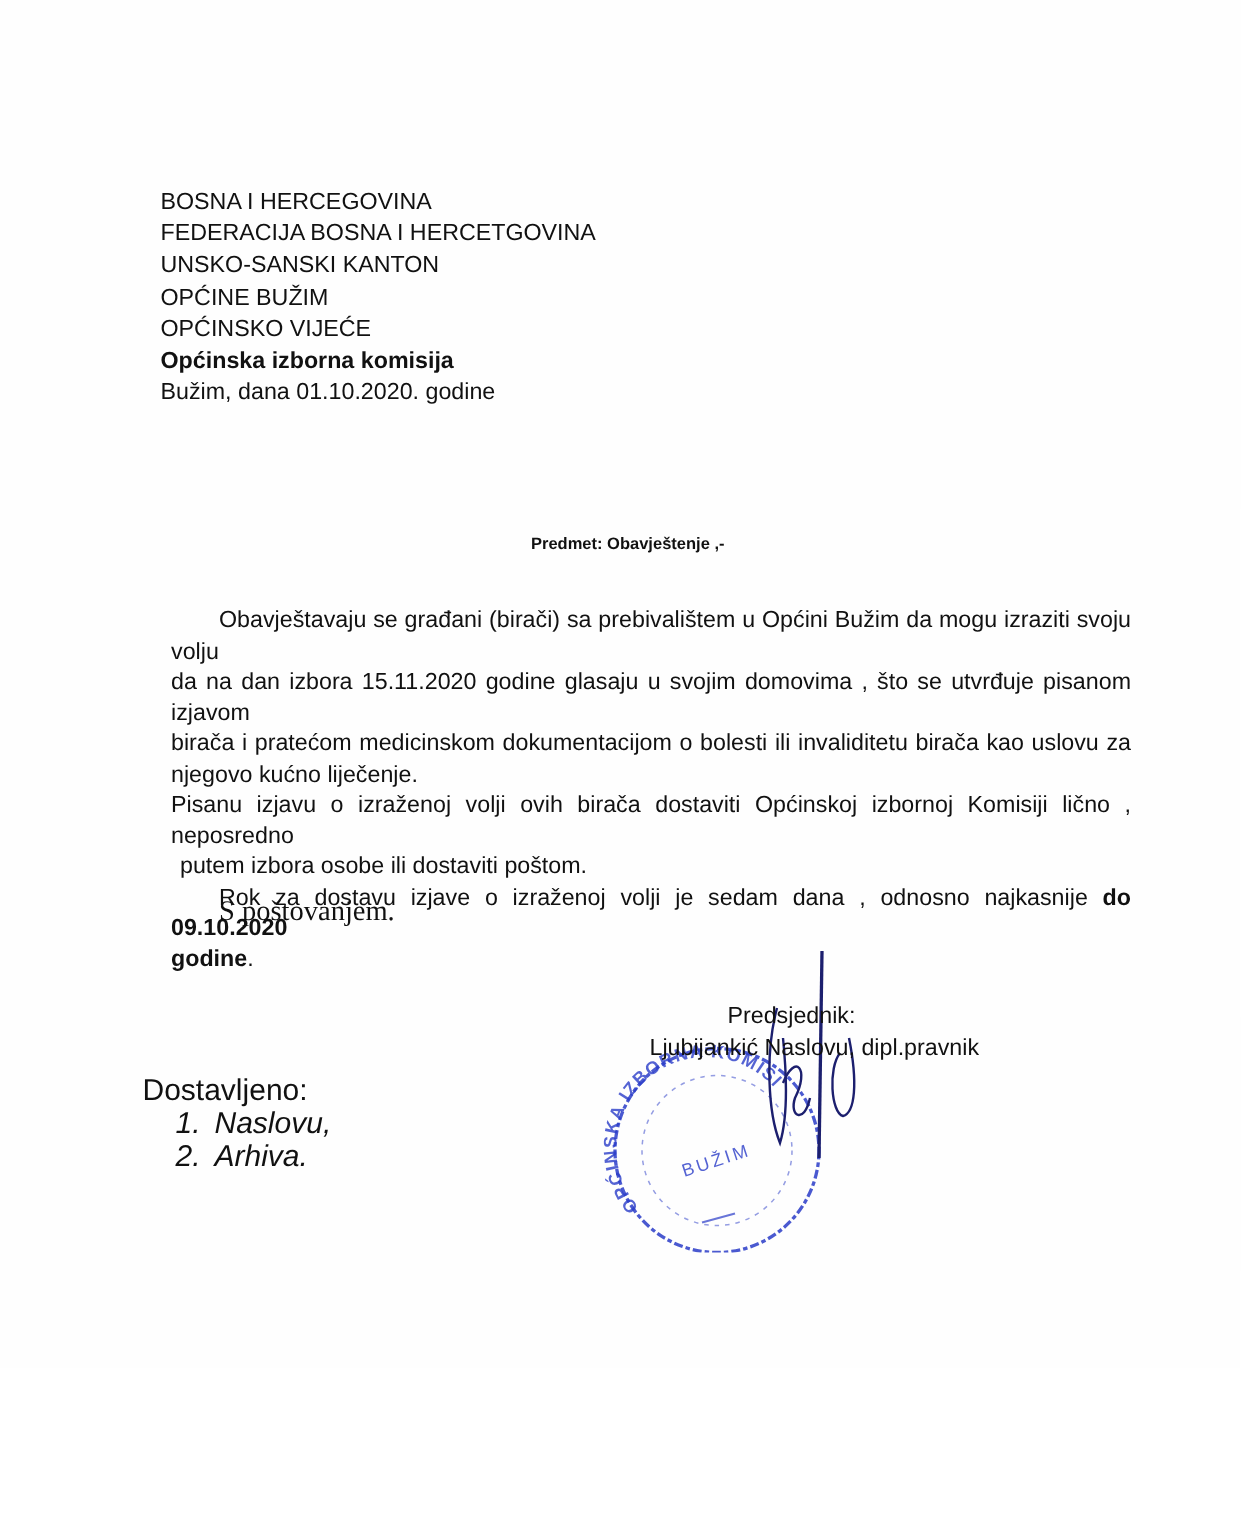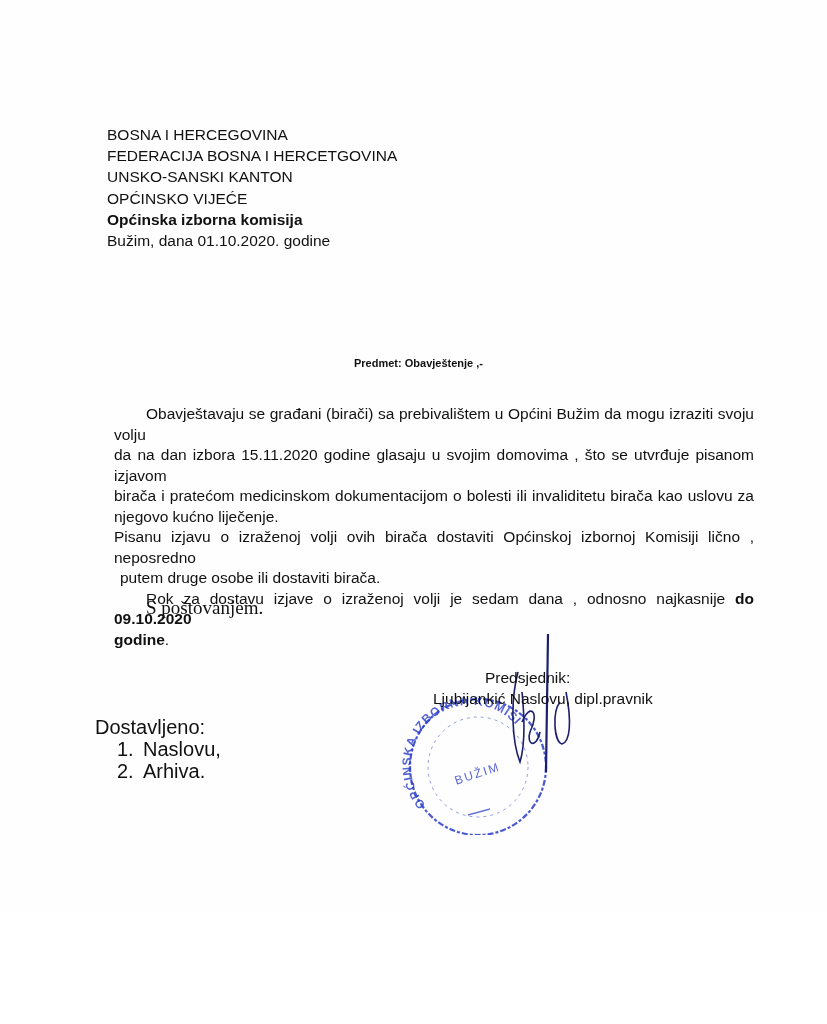--- a/index.html
+++ b/index.html
@@ -11,49 +11,50 @@
   .hdr .b { font-weight: bold; }
   .subject { position: absolute; left: 354px; top: 357px; font-size: 11px; font-weight: bold; white-space: nowrap; }
   .body { position: absolute; left: 114px; top: 404px; width: 640px; font-size: 15.5px; line-height: 20.5px; }
   .body p { margin: 0; text-align: justify; }
   .body .indent { text-indent: 32px; }
   .body .jl { text-align-last: justify; }
   .regards { position: absolute; left: 146px; top: 597px; font-size: 19px; white-space: nowrap; font-family: Liberation Serif, serif; }
   .sig { position: absolute; left: 433px; top: 667px; font-size: 15.5px; line-height: 21px; white-space: nowrap; }
   .sig .title { padding-left: 52px; }
   .deliv { position: absolute; left: 95px; top: 716px; font-size: 20px; line-height: 22px; }
-  .deliv ol { margin: 0; padding-left: 0; list-style: none; }
+  .deliv ol { margin: 0; padding-left: 0; list-style: none; font-style: italic; }
   .deliv li { padding-left: 22px; white-space: nowrap; }
   .deliv .num { display: inline-block; width: 26px; }
   .stamp { position: absolute; left: 398px; top: 685px; width: 160px; height: 150px; }
   .signature { position: absolute; left: 500px; top: 632px; width: 80px; height: 150px; }
 </style>
 </head>
 <body>
 
 <div class="page">
 
   <div class="hdr">
     <div>BOSNA I HERCEGOVINA</div>
     <div>FEDERACIJA BOSNA I HERCETGOVINA</div>
     <div>UNSKO-SANSKI KANTON</div>
+    <div>OPĆINE BUŽIM</div>
     <div>OPĆINSKO VIJEĆE</div>
     <div class="b">Općinska izborna komisija</div>
     <div>Bužim, dana 01.10.2020. godine</div>
   </div>
 
   <div class="subject">Predmet: Obavještenje ,-</div>
 
   <div class="body">
     <p class="indent jl">Obavještavaju se građani (birači) sa prebivalištem u Općini Bužim da mogu izraziti svoju volju</p>
     <p class="jl">da na dan izbora 15.11.2020 godine glasaju u svojim domovima , što se utvrđuje pisanom izjavom</p>
     <p class="jl">birača i pratećom medicinskom dokumentacijom o bolesti ili invaliditetu birača kao uslovu za</p>
     <p>njegovo kućno liječenje.</p>
     <p class="jl">Pisanu izjavu o izraženoj volji ovih birača dostaviti Općinskoj izbornoj Komisiji lično , neposredno</p>
-    <p class="indent" style="text-indent:6px">putem druge osobe ili dostaviti birača.</p>
+    <p class="indent" style="text-indent:6px">putem izbora osobe ili dostaviti poštom.</p>
     <p class="indent jl"><span>Rok za dostavu izjave o izraženoj volji je sedam dana , odnosno  najkasnije </span><b>do 09.10.2020</b></p>
     <p><b>godine</b><span>.</span></p>
   </div>
 
   <div class="regards">S poštovanjem.</div>
 
   <svg class="stamp" viewBox="0 0 160 150">
     <defs>
       <path id="stampArc" d="M 28 120 A 58 58 0 1 1 118 40"></path>
     </defs>

